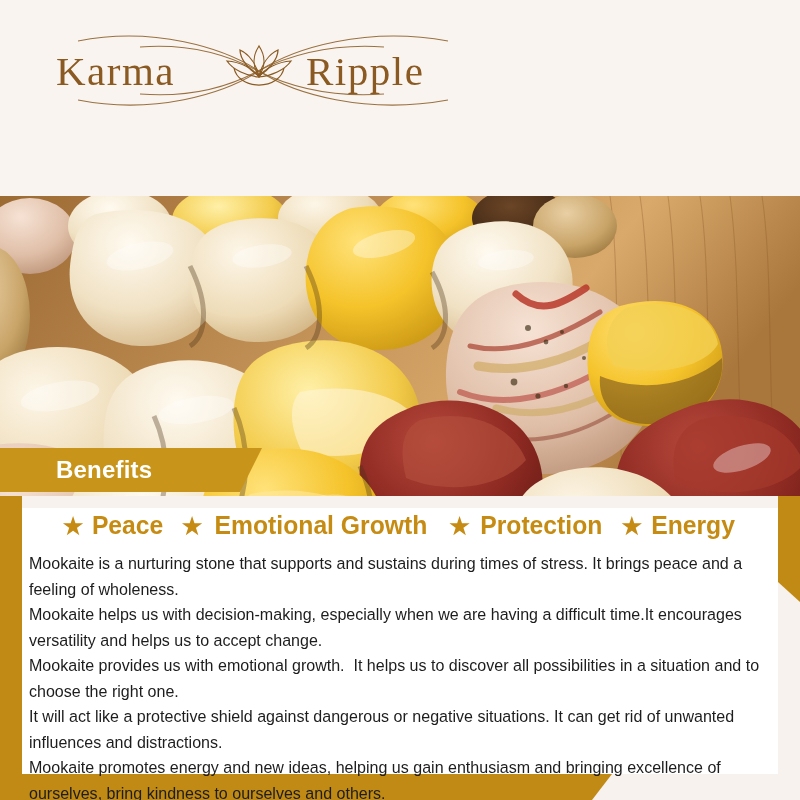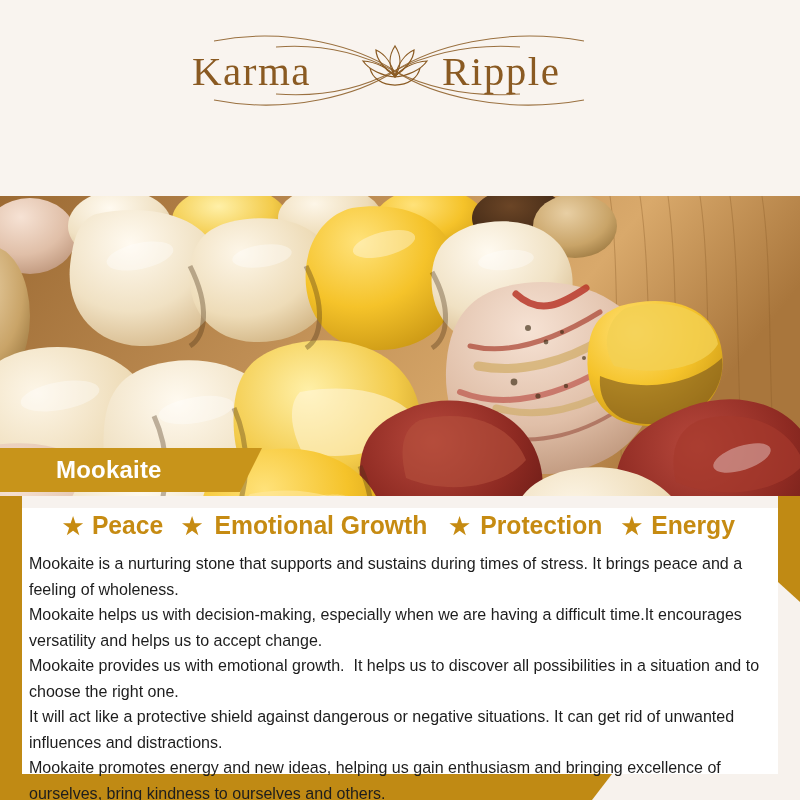--- a/index.html
+++ b/index.html
@@ -40,21 +40,21 @@
     clip-path:polygon(0 20px, 100% 0, 100% 100%, 0 100%);
   }
 
   
   .logo-zone{
     position:absolute; top:0; left:0; width:800px; height:130px;
     background:#f9f4ef;
   }
   .logo-wrap{
     position:absolute; top:26px; left:0; width:800px; height:90px;
-    display:flex; align-items:center; justify-content:center;
+    display:flex; align-items:center; padding-left:44px;
   }
   .logo-svg{ display:block; }
   .logo-text{
     font-family:"Liberation Serif", serif;
     font-size:41px;
     fill:#8a5a22;
     letter-spacing:1.5px;
   }
 
   
@@ -314,21 +314,21 @@
         <path d="M432 76 C452 112 448 142 432 152" stroke-width="5"></path>
         <path d="M154 220 C172 260 168 300 152 330" stroke-width="5"></path>
         <path d="M234 212 C252 254 248 292 232 330" stroke-width="5"></path>
         <path d="M360 270 C378 310 374 346 358 368" stroke-width="5"></path>
         <path d="M122 318 C140 358 136 396 120 412" stroke-width="5"></path>
       </g>
     </svg>
   </div>
 
   <div class="stone-banner">
-    <span class="stone-name">Mookaite</span>
+    <span class="stone-name">Benefits</span>
   </div>
 
   <div class="body-panel">
     <div class="body-top-fade"></div>
 
     <div class="keywords">
       <div class="kw">
         <span class="star">★</span>
         <span class="kwlabel">Peace</span>
       </div>

